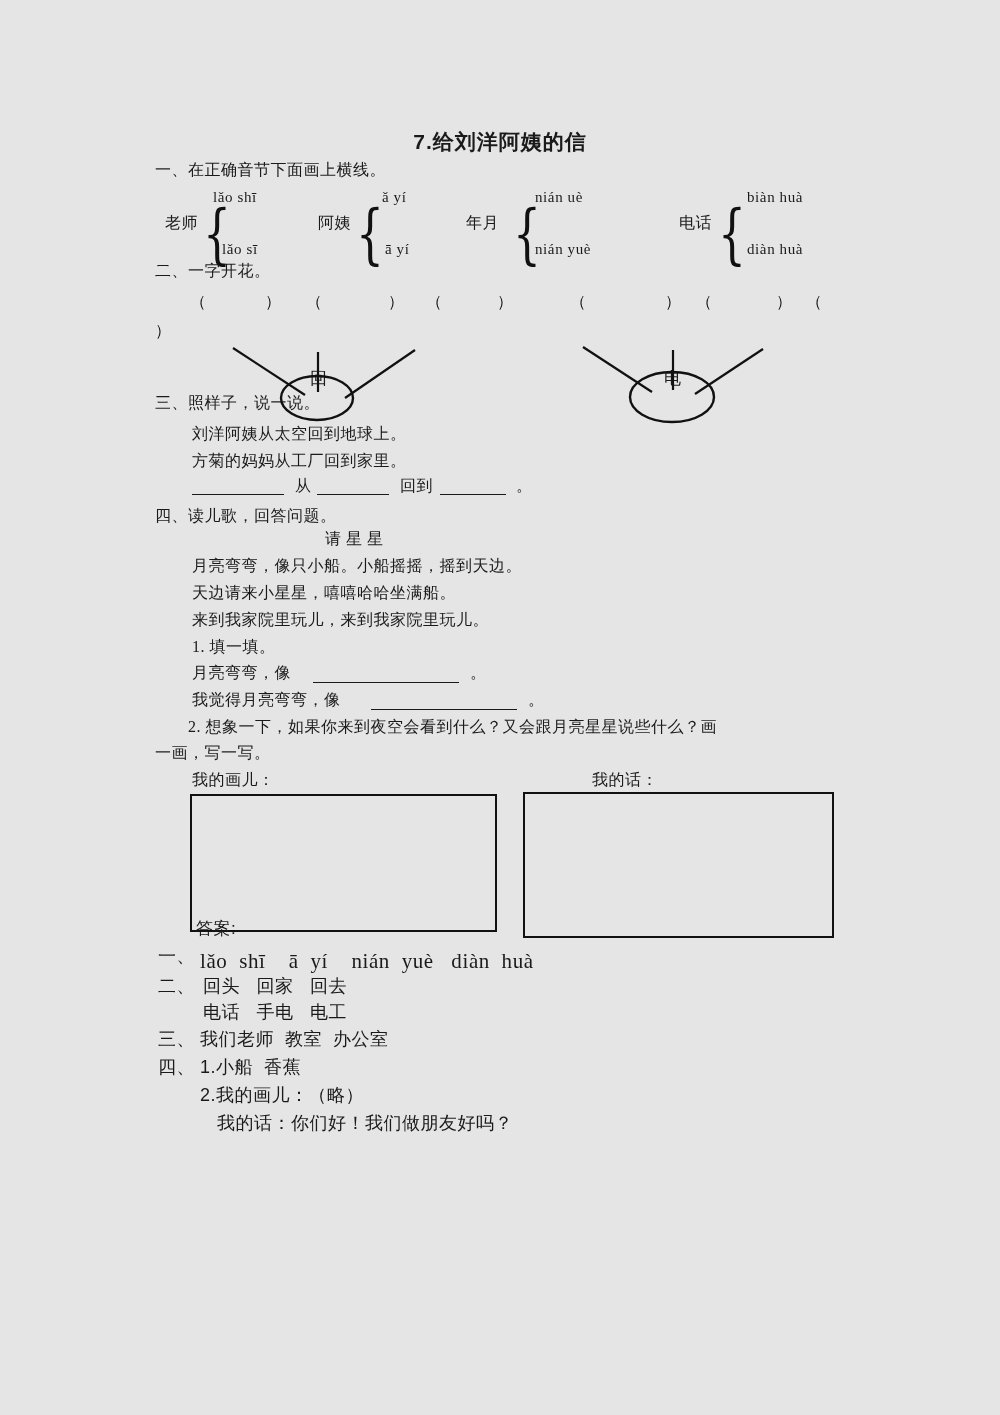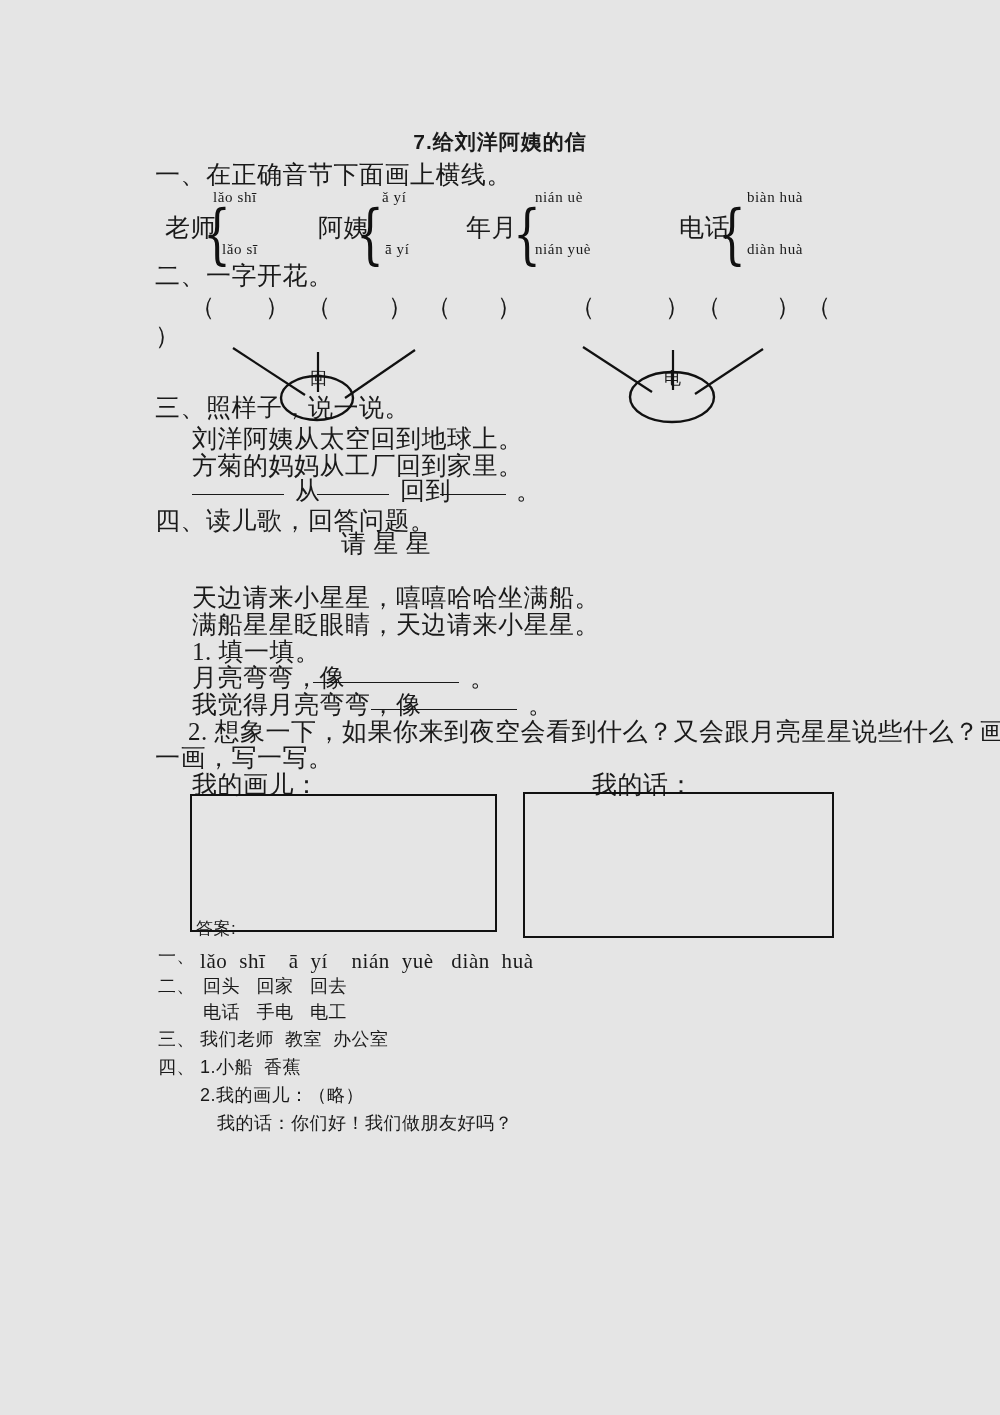--- a/index.html
+++ b/index.html
@@ -23,21 +23,21 @@
     background: #e5e5e5;
   }
   
   .t {
     position: absolute;
     white-space: pre;
     line-height: 1;
   }
   .cn {
     font-family: "Liberation Serif", "DejaVu Serif", serif;
-    font-size: 25px;
+    font-size: 16px;
     letter-spacing: 0.5px;
   }
   .py {
     font-family: "Liberation Serif", "DejaVu Serif", serif;
     font-size: 15px;
     letter-spacing: 0.6px;
   }
   .ans-cn {
     font-family: "Liberation Sans", "DejaVu Sans", sans-serif;
     font-size: 18px;
@@ -140,23 +140,24 @@
   <div class="t cn" style="left:192px; top:453px;">方菊的妈妈从工厂回到家里。</div>
 
   <div class="blank" style="left:192px; top:494px; width:92px;"></div>
   <div class="t cn" style="left:295px; top:478px;">从</div>
   <div class="blank" style="left:317px; top:494px; width:72px;"></div>
   <div class="t cn" style="left:400px; top:478px;">回到</div>
   <div class="blank" style="left:440px; top:494px; width:66px;"></div>
   <div class="t cn" style="left:516px; top:478px;">。</div>
 
   <div class="t cn" style="left:155px; top:508px;">四、读儿歌，回答问题。</div>
-  <div class="t cn" style="left:325px; top:531px;margin-left:16px;">请 星 星</div>
+  <div class="t cn" style="left:325px; top:531px;">请 星 星</div>
+  <div class="t cn" style="left:192px; top:558px;">月亮弯弯，像只小船。小船摇摇，摇到天边。</div>
   <div class="t cn" style="left:192px; top:585px;">天边请来小星星，嘻嘻哈哈坐满船。</div>
-  <div class="t cn" style="left:192px; top:612px;">满船星星眨眼睛，天边请来小星星。</div>
+  <div class="t cn" style="left:192px; top:612px;">来到我家院里玩儿，来到我家院里玩儿。</div>
 
   <div class="t cn" style="left:192px; top:639px;">1. 填一填。</div>
 
   <div class="t cn" style="left:192px; top:665px;">月亮弯弯，像</div>
   <div class="blank" style="left:313px; top:682px; width:146px;"></div>
   <div class="t cn" style="left:470px; top:665px;">。</div>
 
   <div class="t cn" style="left:192px; top:692px;">我觉得月亮弯弯，像</div>
   <div class="blank" style="left:371px; top:709px; width:146px;"></div>
   <div class="t cn" style="left:528px; top:692px;">。</div>

